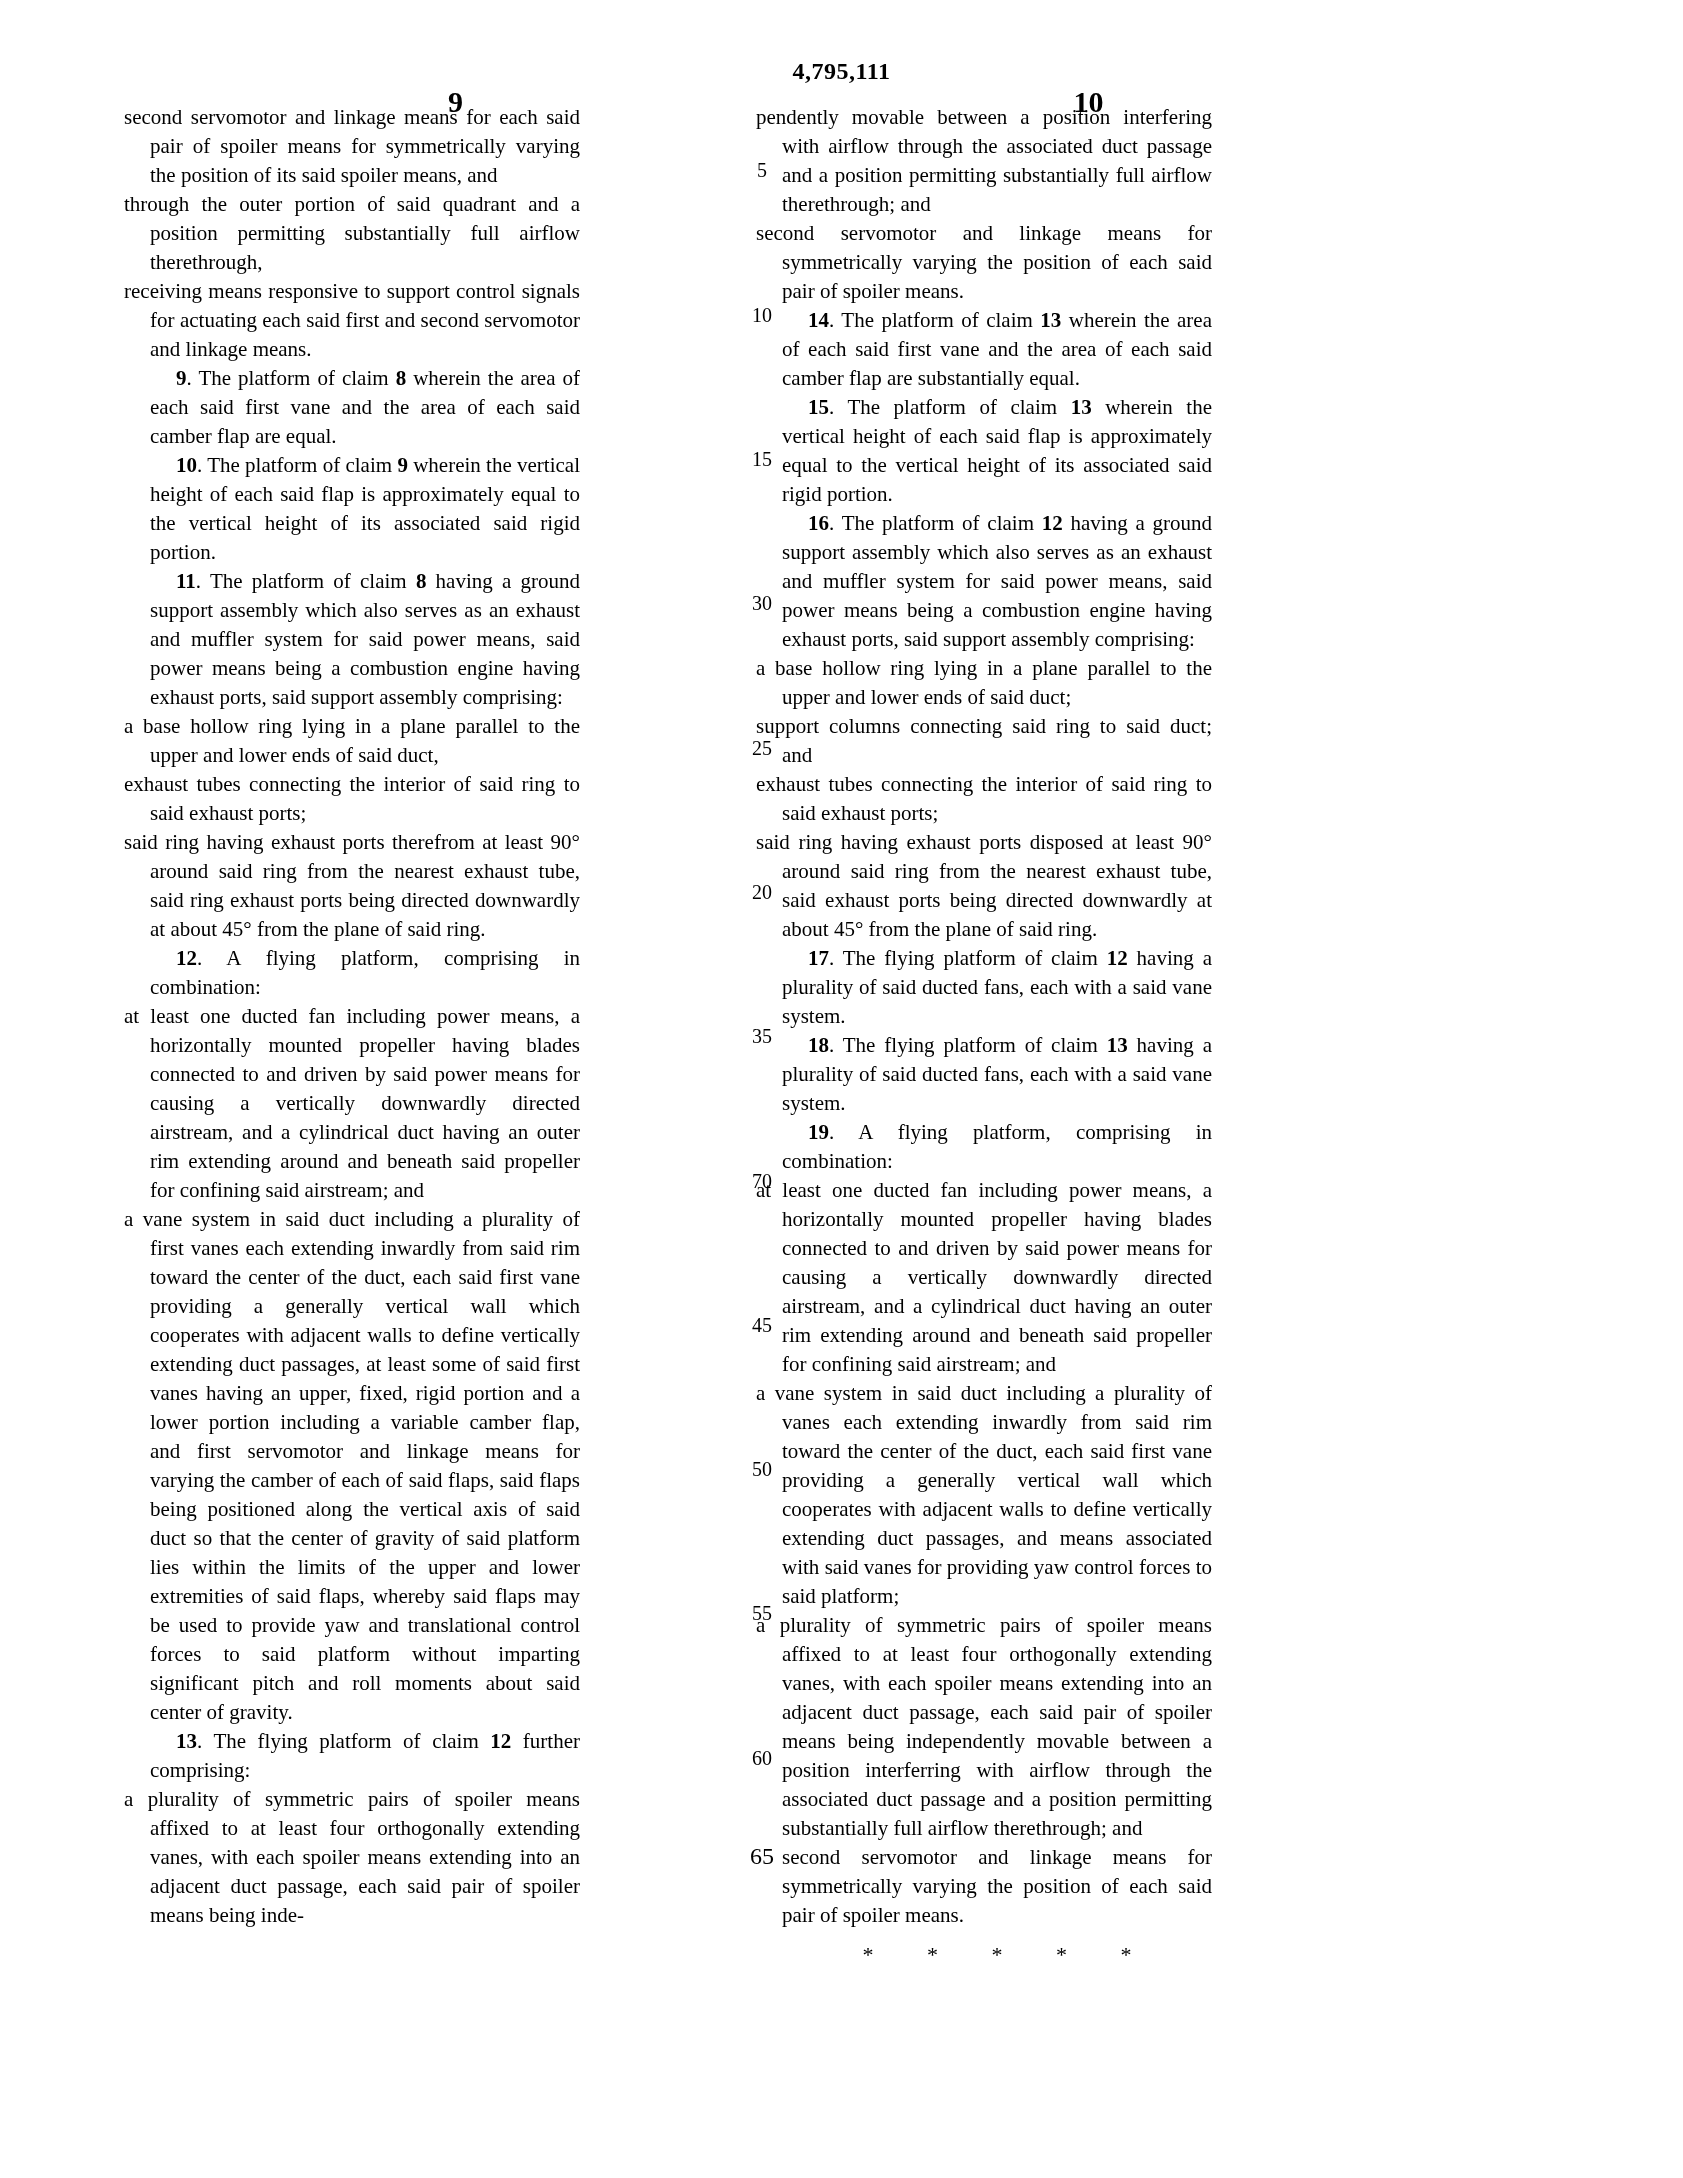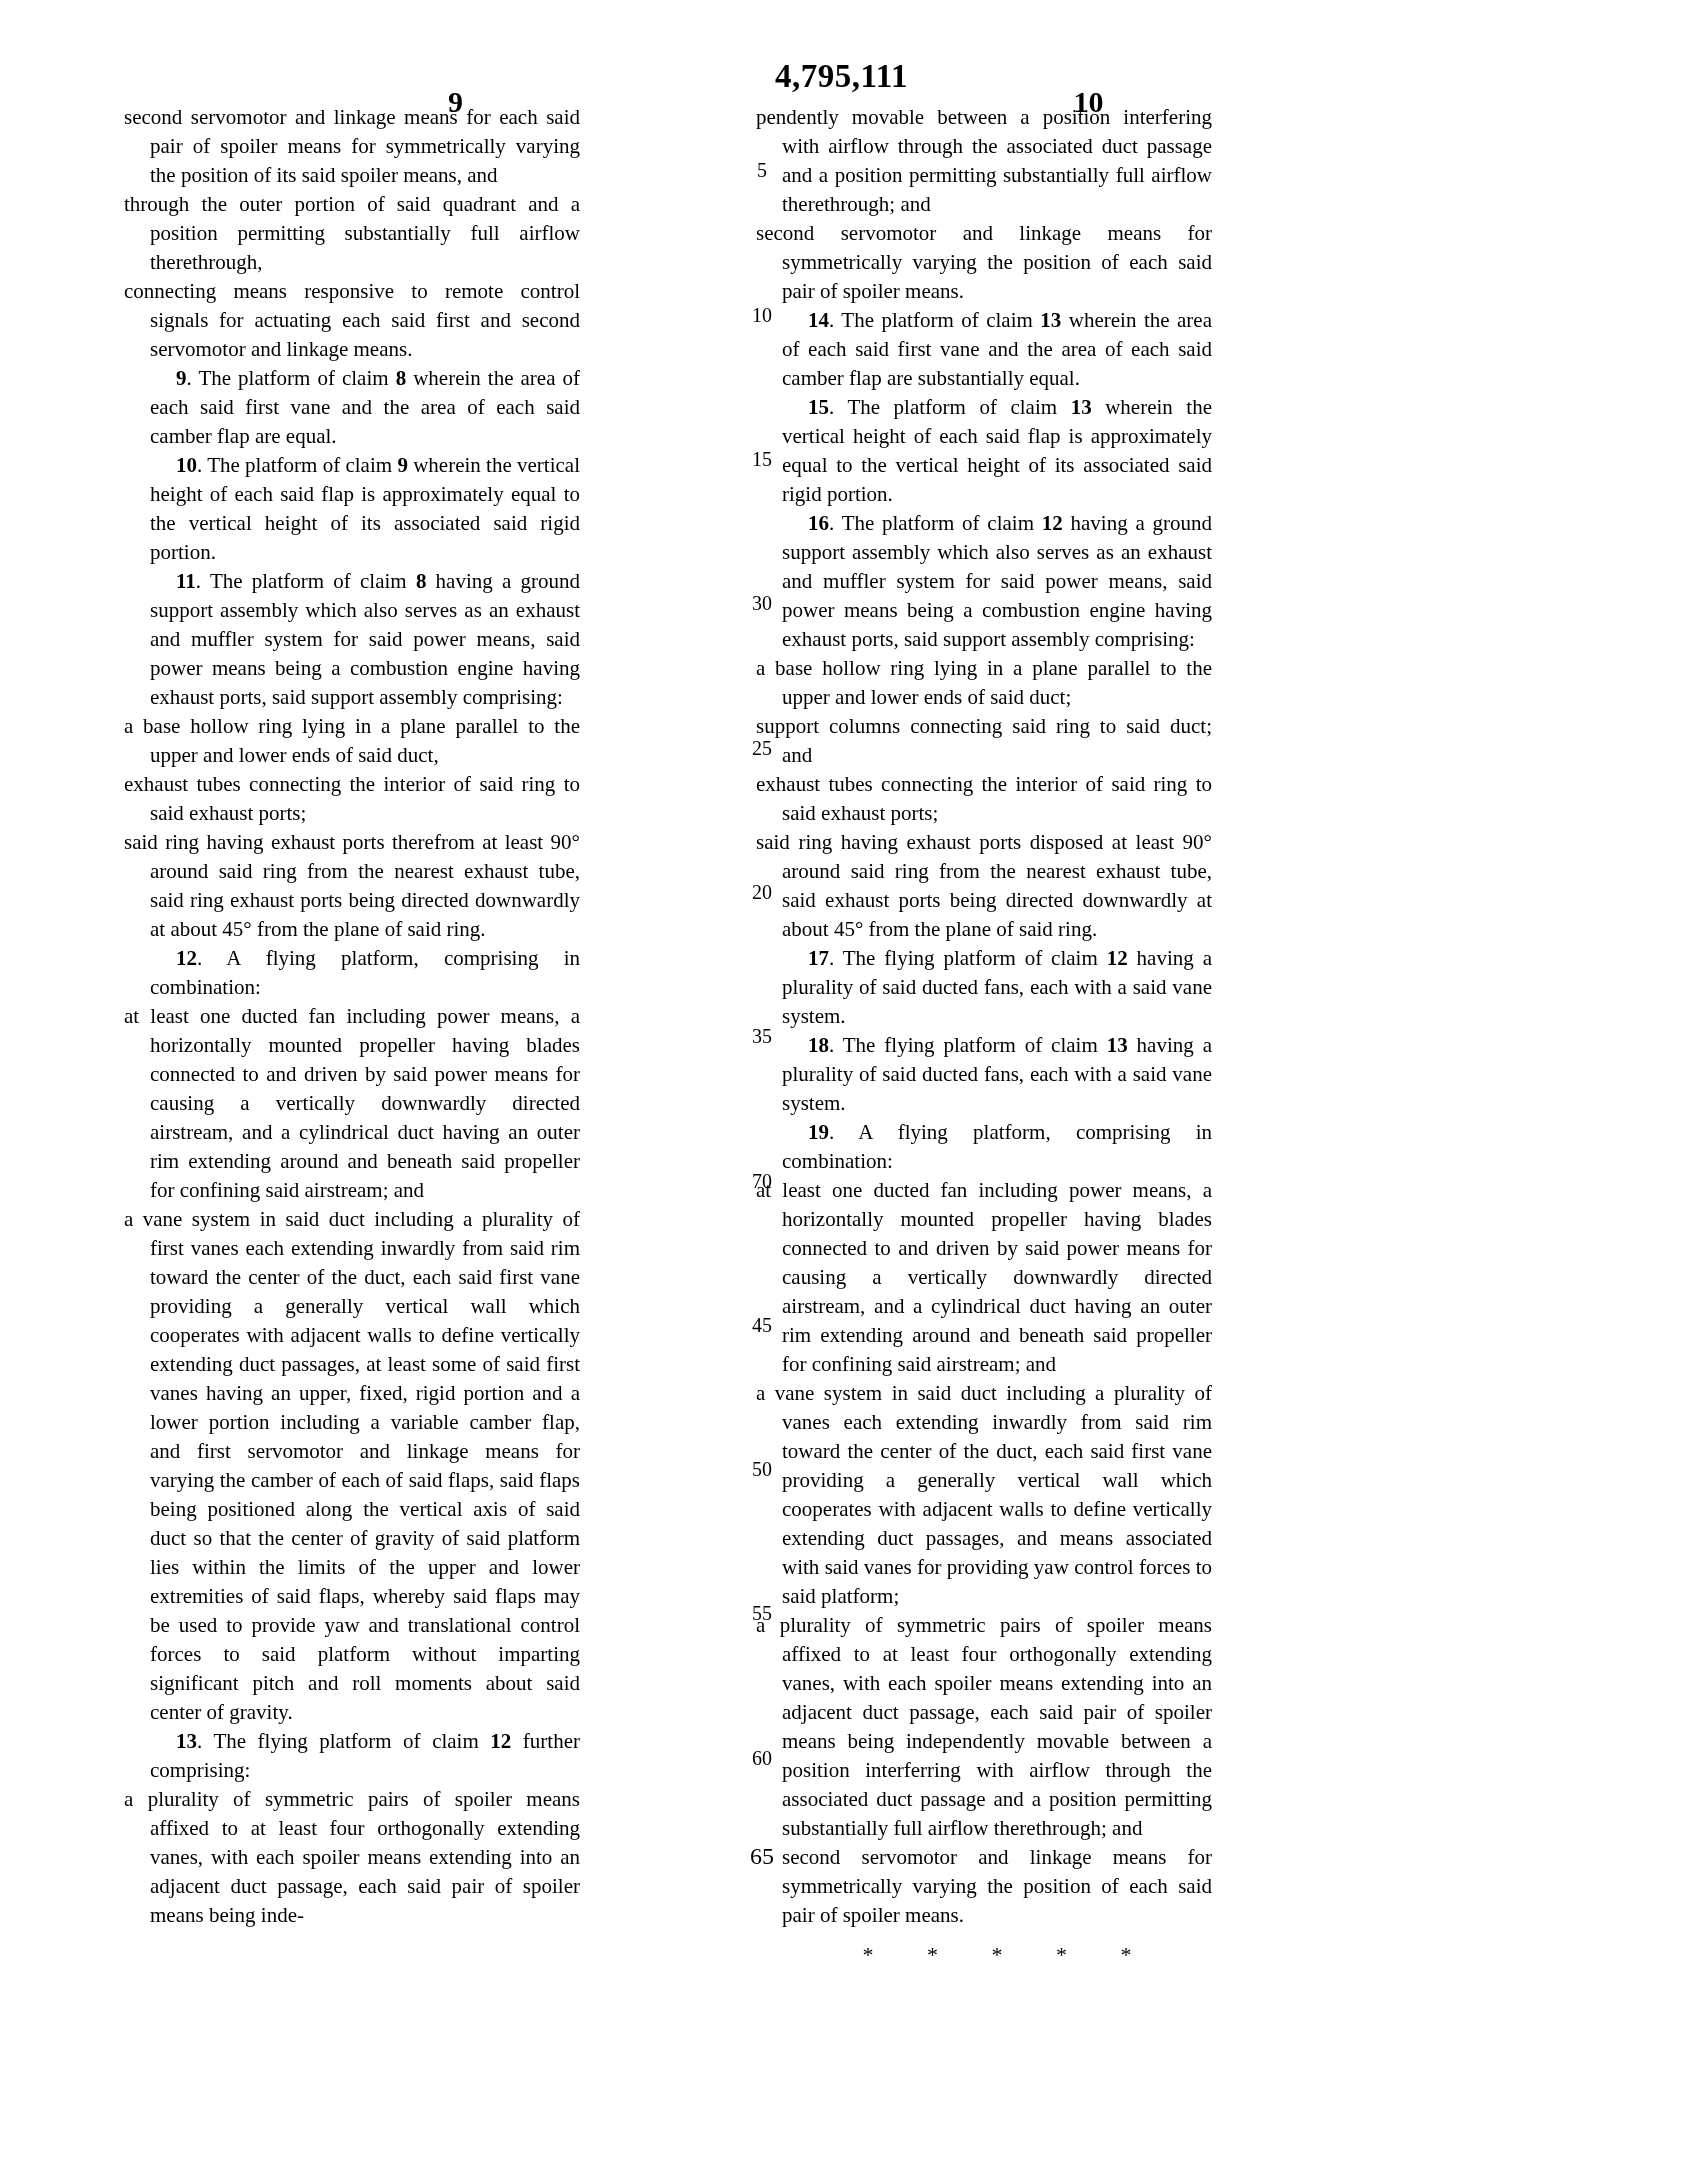--- a/index.html
+++ b/index.html
@@ -32,21 +32,21 @@
     top: 28px;
     width: 1683px;
     height: 79px;
   }
   .patent-number {
     position: absolute;
     left: 0;
     top: 30px;
     width: 1683px;
     text-align: center;
-    font-size: 33px;
+    font-size: 24px;
     font-weight: bold;
     letter-spacing: 0.5px;
     font-family: "Liberation Serif", "DejaVu Serif", serif;
   }
   .col-num {
     position: absolute;
     top: 57px;
     font-size: 30px;
     font-weight: bold;
     text-align: center;
@@ -133,21 +133,21 @@
   <div class="header">
     <div class="patent-number">4,795,111</div>
     <div class="col-num left">9</div>
     <div class="col-num right">10</div>
   </div>
 
   <div class="columns">
     <div class="col left" id="col-left">
         <p class="p-hang">second servomotor and linkage means for each said pair of spoiler means for symmetrically varying the position of its said spoiler means, and</p>
         <p class="p-hang">through the outer portion of said quadrant and a position permitting substantially full airflow therethrough,</p>
-        <p class="p-hang">connecting means responsive to remote control signals for actuating each said first and second servomotor and linkage means.</p>
+        <p class="p-hang">receiving means responsive to support control signals for actuating each said first and second servomotor and linkage means.</p>
         <p class="p-claim"><b class="bold">9</b>. The platform of claim <b class="bold">8</b> wherein the area of each said first vane and the area of each said camber flap are equal.</p>
         <p class="p-claim"><b class="bold">10</b>. The platform of claim <b class="bold">9</b> wherein the vertical height of each said flap is approximately equal to the vertical height of its associated said rigid portion.</p>
         <p class="p-claim"><b class="bold">11</b>. The platform of claim <b class="bold">8</b> having a ground support assembly which also serves as an exhaust and muffler system for said power means, said power means being a combustion engine having exhaust ports, said support assembly comprising:</p>
         <p class="p-sub">a base hollow ring lying in a plane parallel to the upper and lower ends of said duct,</p>
         <p class="p-sub">exhaust tubes connecting the interior of said ring to said exhaust ports;</p>
         <p class="p-sub">said ring having exhaust ports therefrom at least 90° around said ring from the nearest exhaust tube, said ring exhaust ports being directed downwardly at about 45° from the plane of said ring.</p>
         <p class="p-claim"><b class="bold">12</b>. A flying platform, comprising in combination:</p>
         <p class="p-hang">at least one ducted fan including power means, a horizontally mounted propeller having blades connected to and driven by said power means for causing a vertically downwardly directed airstream, and a cylindrical duct having an outer rim extending around and beneath said propeller for confining said airstream; and</p>
         <p class="p-hang">a vane system in said duct including a plurality of first vanes each extending inwardly from said rim toward the center of the duct, each said first vane providing a generally vertical wall which cooperates with adjacent walls to define vertically extending duct passages, at least some of said first vanes having an upper, fixed, rigid portion and a lower portion including a variable camber flap, and first servomotor and linkage means for varying the camber of each of said flaps, said flaps being positioned along the vertical axis of said duct so that the center of gravity of said platform lies within the limits of the upper and lower extremities of said flaps, whereby said flaps may be used to provide yaw and translational control forces to said platform without imparting significant pitch and roll moments about said center of gravity.</p>
         <p class="p-claim"><b class="bold">13</b>. The flying platform of claim <b class="bold">12</b> further comprising:</p>

